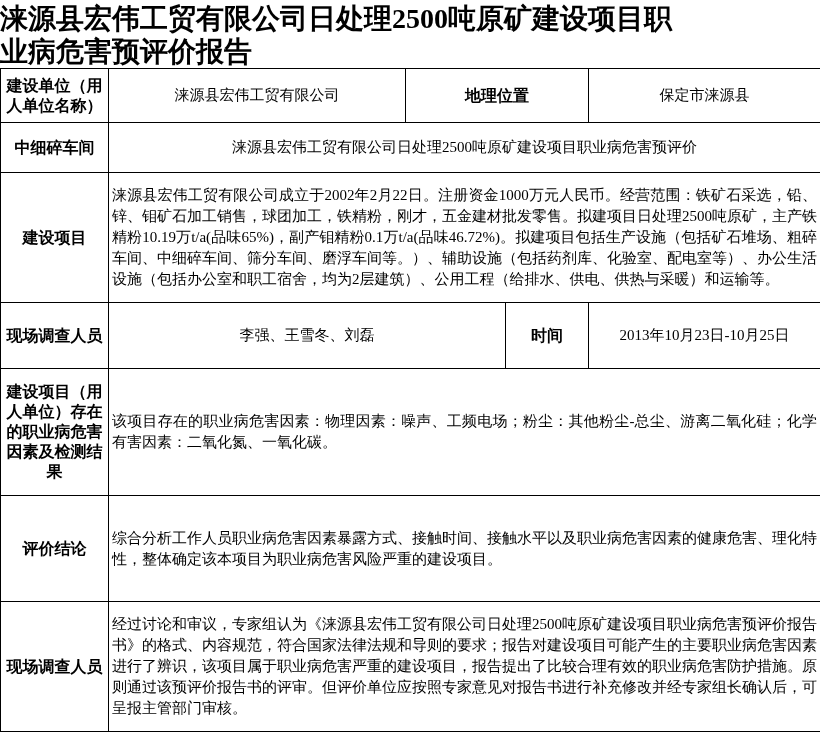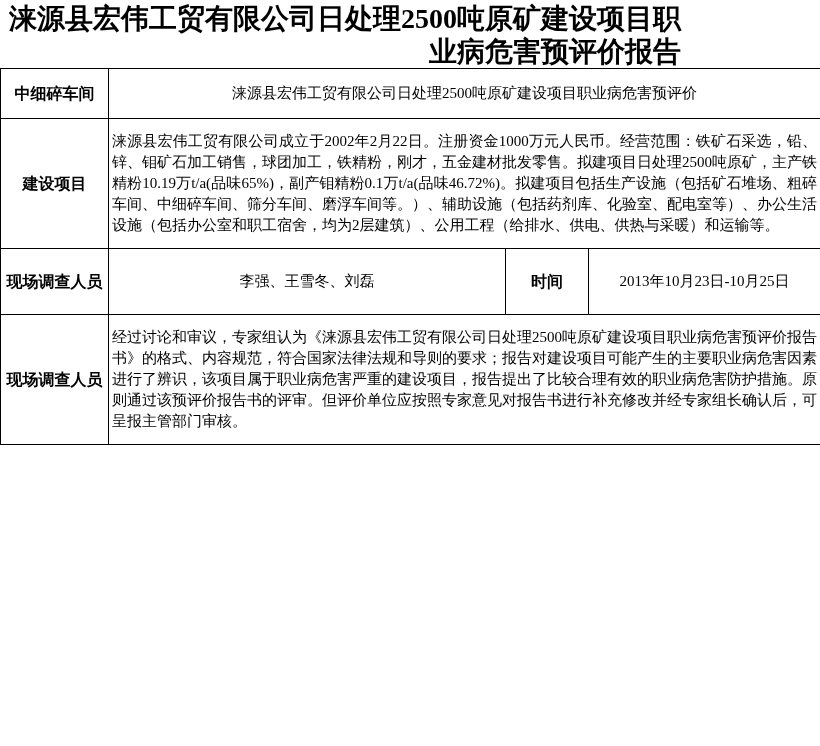--- a/index.html
+++ b/index.html
@@ -10,21 +10,21 @@
     font-family: "Liberation Serif", "DejaVu Serif", serif;
     overflow: hidden;
   }
   .page { width: 820px; }
   .doc-title {
     width: 681px;
     min-height: 66px;
     font-size: 28px;
     font-weight: bold;
     line-height: 33px;
-    text-align: right;
+    text-align: left;
     padding-top: 2px;
     letter-spacing: 0px;
   }
   table.report {
     width: 820px;
     border-collapse: collapse;
     table-layout: fixed;
   }
   table.report td {
     border: 1px solid #000000;
@@ -66,40 +66,54 @@
     <colgroup>
       <col style="width:108px">
       <col style="width:156px">
       <col style="width:141px">
       <col style="width:100px">
       <col style="width:83px">
       <col style="width:232px">
     </colgroup>
 
     <tbody>
+        <tr style="height:54px">
+      <td class="lbl" style="line-height:20px">建设单位（用人单位名称）</td>
+      <td class="val" colspan="2">涞源县宏伟工贸有限公司</td>
+      <td class="lbl" colspan="2">地理位置</td>
+      <td class="val">保定市涞源县</td>
+    </tr>
 
     <tr style="height:50px">
       <td class="lbl">中细碎车间</td>
       <td class="val" colspan="5">涞源县宏伟工贸有限公司日处理2500吨原矿建设项目职业病危害预评价</td>
     </tr>
 
     <tr style="height:126px">
       <td class="lbl">建设项目</td>
       <td class="para" colspan="5">涞源县宏伟工贸有限公司成立于2002年2月22日。注册资金1000万元人民币。经营范围：铁矿石采选，铅、锌、钼矿石加工销售，球团加工，铁精粉，刚才，五金建材批发零售。拟建项目日处理2500吨原矿，主产铁精粉10.19万t/a(品味65%)，副产钼精粉0.1万t/a(品味46.72%)。拟建项目包括生产设施（包括矿石堆场、粗碎车间、中细碎车间、筛分车间、磨浮车间等。）、辅助设施（包括药剂库、化验室、配电室等）、办公生活设施（包括办公室和职工宿舍，均为2层建筑）、公用工程（给排水、供电、供热与采暖）和运输等。</td>
     </tr>
 
 
     <tr style="height:66px">
       <td class="lbl">现场调查人员</td>
       <td class="val" colspan="3">李强、王雪冬、刘磊</td>
       <td class="lbl">时间</td>
       <td class="val">2013年10月23日-10月25日</td>
     </tr>
 
+    <tr style="height:127px">
+      <td class="lbl" style="line-height:20px">建设项目（用人单位）存在的职业病危害因素及检测结果</td>
+      <td class="para" colspan="5">该项目存在的职业病危害因素：物理因素：噪声、工频电场；粉尘：其他粉尘-总尘、游离二氧化硅；化学有害因素：二氧化氮、一氧化碳。</td>
+    </tr>
 
+    <tr style="height:106px">
+      <td class="lbl">评价结论</td>
+      <td class="para" colspan="5">综合分析工作人员职业病危害因素暴露方式、接触时间、接触水平以及职业病危害因素的健康危害、理化特性，整体确定该本项目为职业病危害风险严重的建设项目。</td>
+    </tr>
 
     <tr style="height:107px">
       <td class="lbl">现场调查人员</td>
       <td class="para" colspan="5">经过讨论和审议，专家组认为《涞源县宏伟工贸有限公司日处理2500吨原矿建设项目职业病危害预评价报告书》的格式、内容规范，符合国家法律法规和导则的要求；报告对建设项目可能产生的主要职业病危害因素进行了辨识，该项目属于职业病危害严重的建设项目，报告提出了比较合理有效的职业病危害防护措施。原则通过该预评价报告书的评审。但评价单位应按照专家意见对报告书进行补充修改并经专家组长确认后，可呈报主管部门审核。</td>
     </tr>
   </tbody>
     </table>
 
 </div>
 

